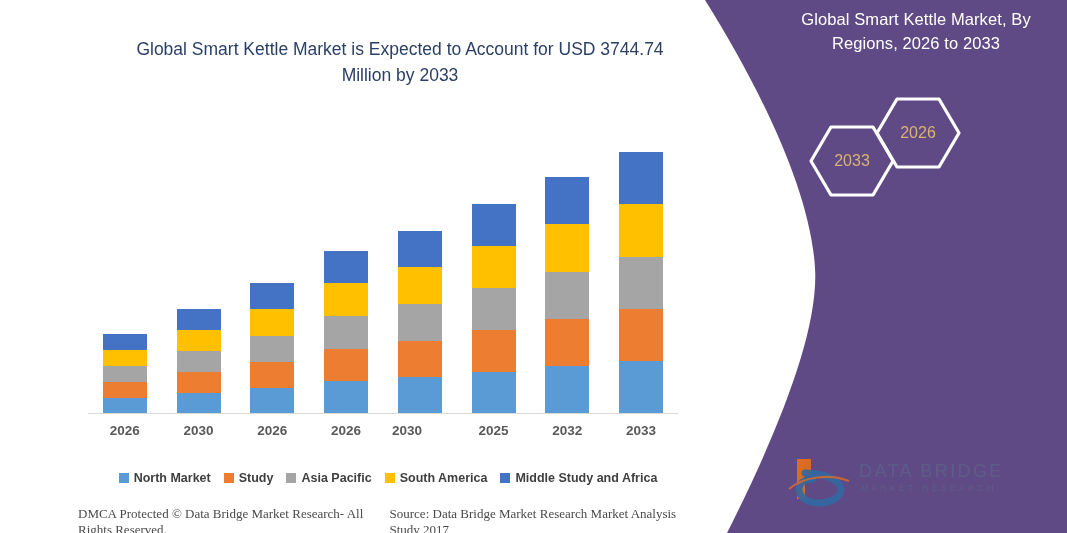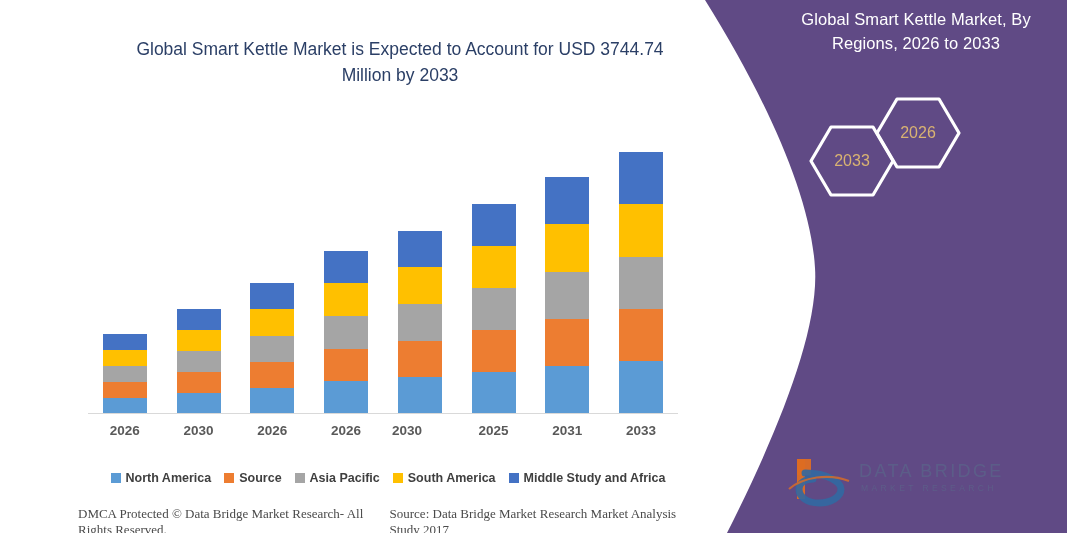--- a/index.html
+++ b/index.html
@@ -241,32 +241,32 @@
       </div>
     </div>
   <div id="axis-line"></div>
   <div id="x-labels">
       <div class="x-label" style="left: 1.875px;">2026</div>
       <div class="x-label" style="left: 75.625px;">2030</div>
       <div class="x-label" style="left: 149.375px;">2026</div>
       <div class="x-label" style="left: 223.125px;">2026</div>
       <div class="x-label" style="left: 284px;">2030</div>
       <div class="x-label" style="left: 370.625px;">2025</div>
-      <div class="x-label" style="left: 444.375px;">2031</div>
+      <div class="x-label" style="left: 444.375px;">2032</div>
       <div class="x-label" style="left: 518.125px;">2033</div>
     </div>
 
   <div id="legend">
       <div class="legend-item">
         <span class="legend-swatch" style="background: rgb(91, 155, 213);"></span>
-        <span>North America</span>
+        <span>North Market</span>
       </div>
       <div class="legend-item">
         <span class="legend-swatch" style="background: rgb(237, 125, 49);"></span>
-        <span>Source</span>
+        <span>Study</span>
       </div>
       <div class="legend-item">
         <span class="legend-swatch" style="background: rgb(165, 165, 165);"></span>
         <span>Asia Pacific</span>
       </div>
       <div class="legend-item">
         <span class="legend-swatch" style="background: rgb(255, 192, 0);"></span>
         <span>South America</span>
       </div>
       <div class="legend-item">

